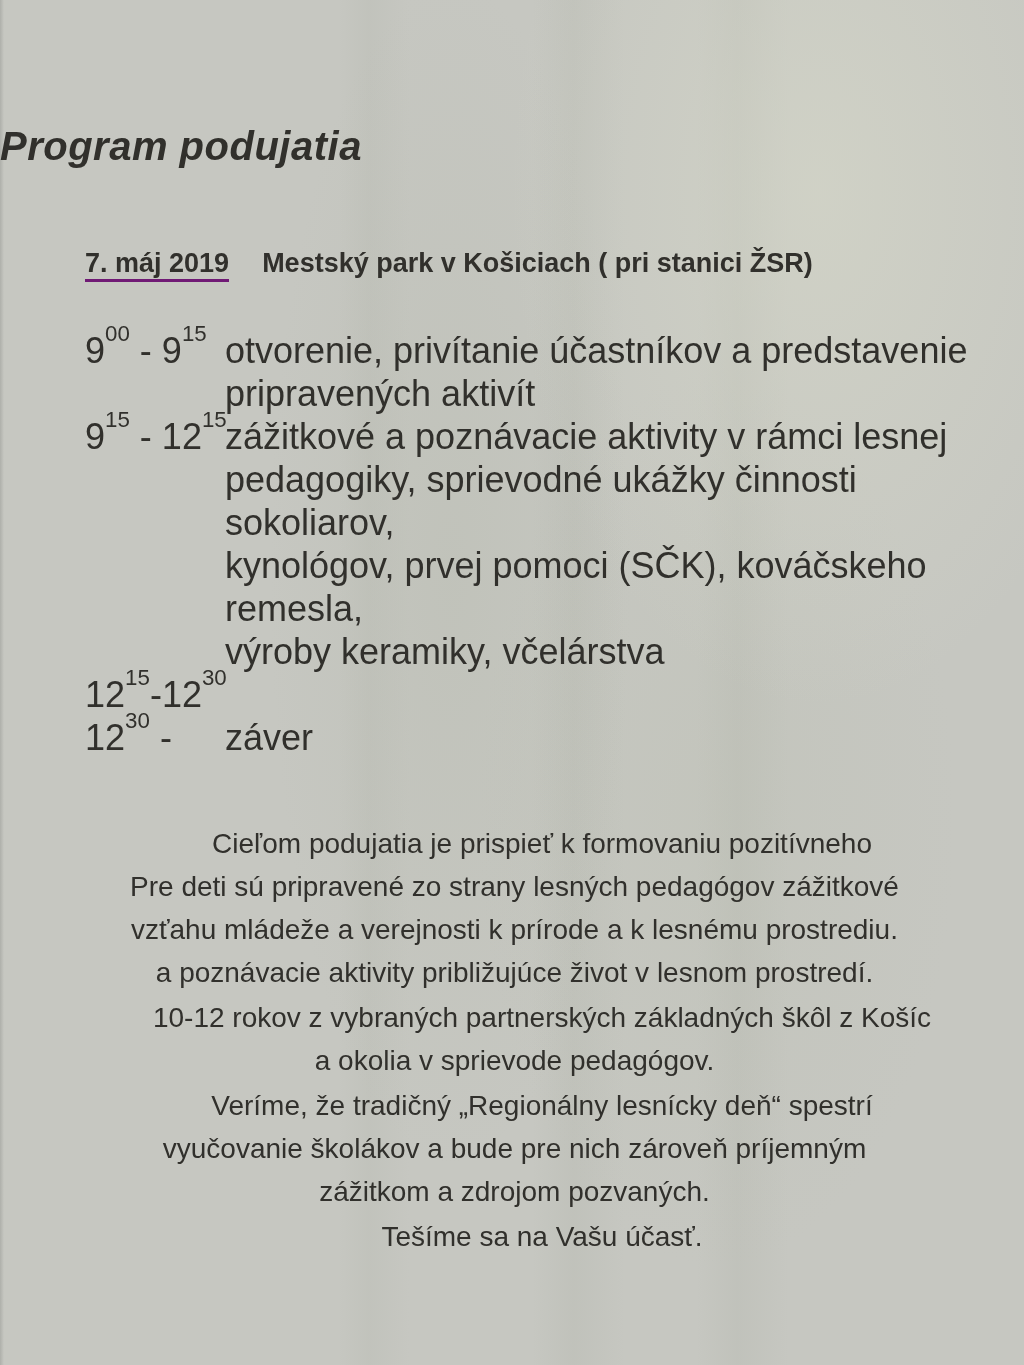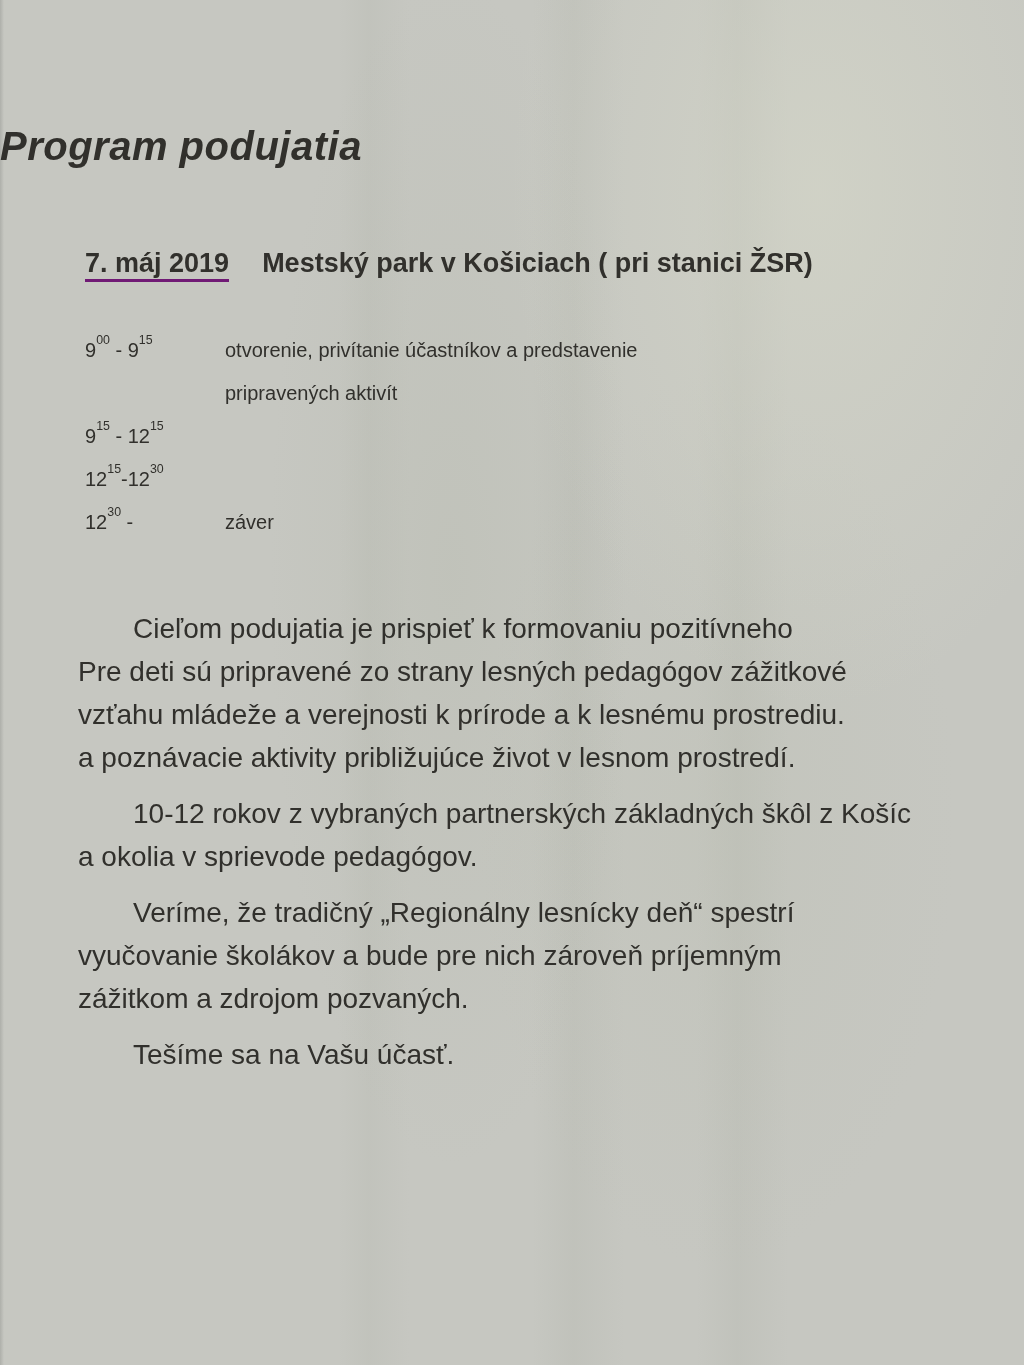--- a/index.html
+++ b/index.html
@@ -39,40 +39,40 @@
     white-space: nowrap;
   }
   .dateline .date {
     border-bottom: 3px solid #701a75;
     padding-bottom: 1px;
     margin-right: 33px;
   }
 
   .schedule {
     margin: 50px 16px 0 85px;
-    font-size: 20px;
+    font-size: 36px;
     line-height: 43px;
   }
   .sched-row { display: flex; align-items: flex-start; }
   .sched-time { width: 140px; flex: 0 0 140px; white-space: nowrap; }
   .sched-time .mid { white-space: pre; }
   .sched-desc { flex: 1; }
   sup.ts {
     font-size: 0.62em;
     line-height: 0;
     position: relative;
     top: -0.42em;
   }
 
   .bodytext {
     margin: 63px 60px 0 65px;
     font-size: 28px;
     line-height: 43px;
   }
-  .para { margin: 13px; }
+  .para { margin: 2px; text-align: center; }
   .para .line { white-space: nowrap; }
   .para .line:first-child { text-indent: 55px; }
 </style>
 </head>
 <body>
 
 <div class="slide">
 
   <h1 class="title">Program podujatia</h1>
 
@@ -85,20 +85,26 @@
     <div class="sched-row">
       <div class="sched-time"><span>9</span><sup class="ts">00</sup><span class="mid"> - </span><span>9</span><sup class="ts">15</sup></div>
       <div class="sched-desc">
         <div>otvorenie, privítanie účastníkov a predstavenie</div>
         <div>pripravených aktivít</div>
       </div>
     </div>
 
     <div class="sched-row">
       <div class="sched-time"><span>9</span><sup class="ts">15</sup><span class="mid"> - </span><span>12</span><sup class="ts">15</sup></div>
+      <div class="sched-desc">
+        <div>zážitkové a poznávacie aktivity v rámci lesnej</div>
+        <div>pedagogiky, sprievodné ukážky činnosti sokoliarov,</div>
+        <div>kynológov, prvej pomoci (SČK), kováčskeho remesla,</div>
+        <div>výroby keramiky, včelárstva</div>
+      </div>
     </div>
 
     <div class="sched-row">
       <div class="sched-time"><span>12</span><sup class="ts">15</sup><span class="mid">-</span><span>12</span><sup class="ts">30</sup></div>
     </div>
 
     <div class="sched-row">
       <div class="sched-time"><span>12</span><sup class="ts">30</sup><span class="mid"> -</span></div>
       <div class="sched-desc">
         <div>záver</div>

